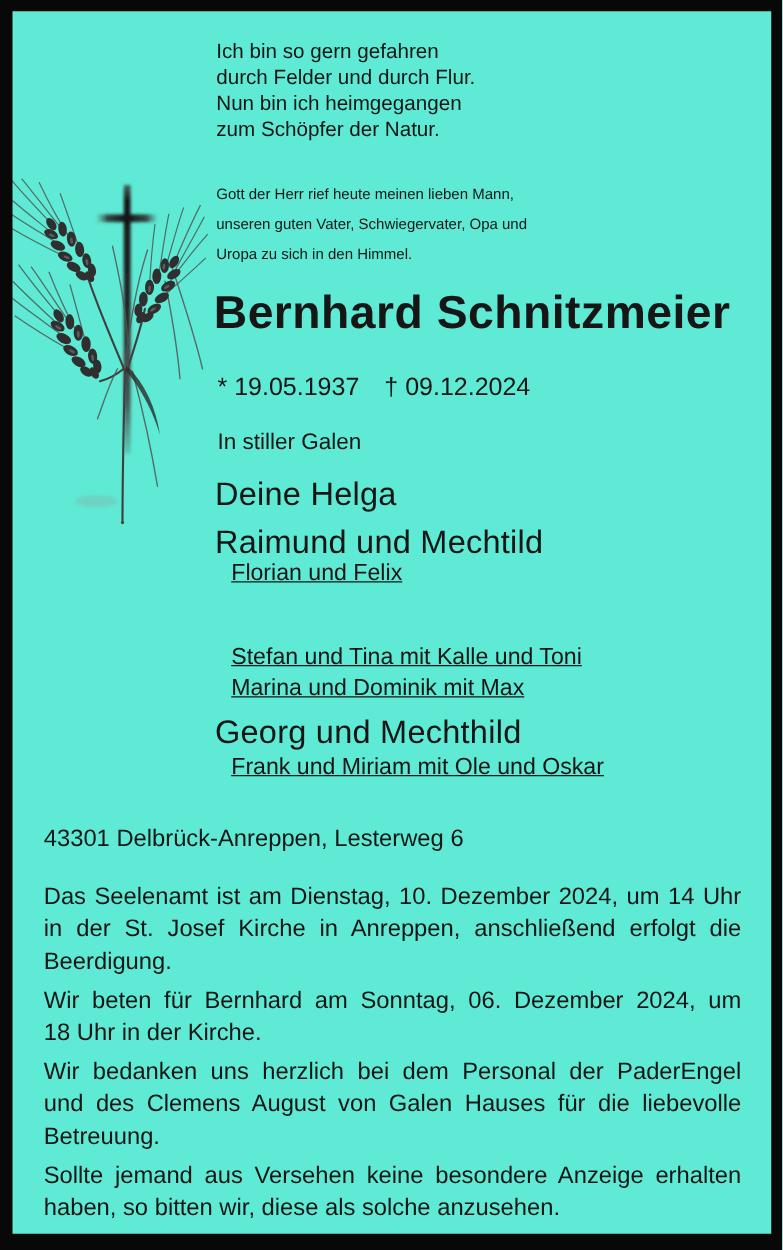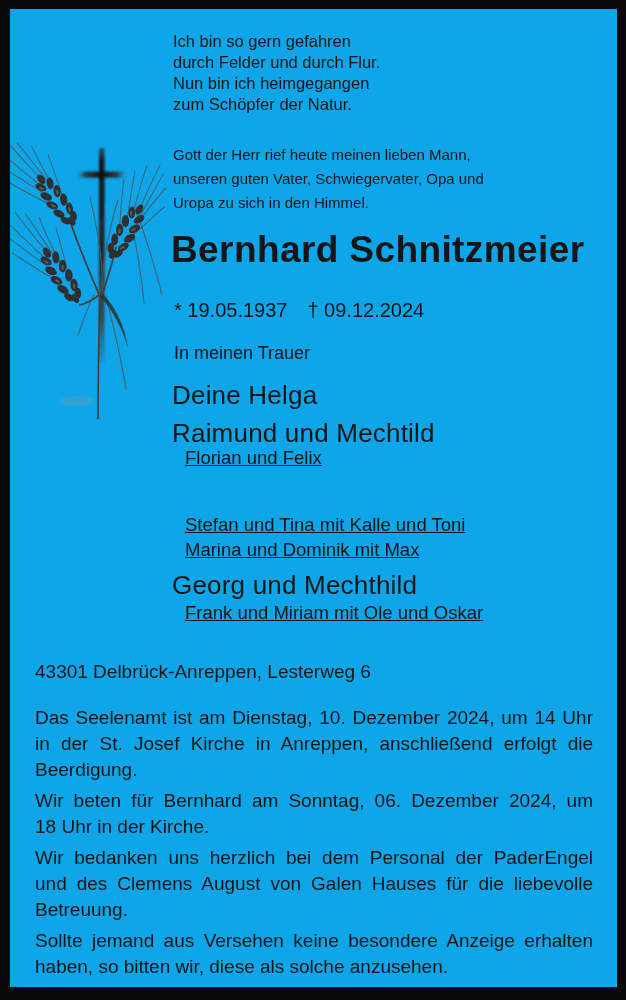--- a/index.html
+++ b/index.html
@@ -1,33 +1,33 @@
 <!DOCTYPE html>
 <html><head>
 <meta charset="utf-8">
 <style>
   html,body{margin:0;padding:0;background:#ffffff;}
   .sheet{
     position:relative;
     width:626px;height:1000px;
-    background:#0ea5e9;
+    background:#5eead4;
     font-family:"Liberation Sans","DejaVu Sans",sans-serif;
     color:#161616;
     overflow:hidden;
   }
   .frame{
     position:absolute;left:0;top:0;right:0;bottom:0;
     border-style:solid;border-color:#080808;
     border-width:9px 9px 13px 10px;
     pointer-events:none;
     box-sizing:border-box;
   }
   .t{position:absolute;white-space:nowrap;}
   .poem{left:173px;top:31px;font-size:16.5px;line-height:21px;}
-  .intro{left:173px;top:143px;font-size:15px;line-height:24px;}
+  .intro{left:173px;top:143px;font-size:12px;line-height:24px;}
   .name{
     left:171px;top:230px;
     font-size:37px;font-weight:bold;letter-spacing:.4px;line-height:40px;
   }
   .dates{left:174px;top:298px;font-size:20px;line-height:24px;}
   .dates .death{margin-left:20px;}
   .mourning-label{left:174px;top:342px;font-size:18px;line-height:22px;}
   .main-name{font-size:26px;letter-spacing:.2px;line-height:28px;left:172px;}
   .child-line{font-size:18.5px;line-height:24px;left:185px;text-decoration:underline;}
   .m-helga{top:381px;}
@@ -144,21 +144,21 @@
     <div>unseren guten Vater, Schwiegervater, Opa und</div>
     <div>Uropa zu sich in den Himmel.</div>
   </div>
 
   <div class="t name">Bernhard Schnitzmeier</div>
 
   <div class="t dates">
     <span class="birth">* 19.05.1937</span><span class="death">† 09.12.2024</span>
   </div>
 
-  <div class="t mourning-label">In meinen Trauer</div>
+  <div class="t mourning-label">In stiller Galen</div>
 
   <div class="t main-name m-raimund">Raimund und Mechtild</div>
   <div class="t main-name m-helga">Deine Helga</div>
   <div class="t child-line m-florian">Florian und Felix</div>
   <div class="t child-line m-stefan">Stefan und Tina mit Kalle und Toni</div>
   <div class="t main-name m-georg">Georg und Mechthild</div>
   <div class="t child-line m-marina">Marina und Dominik mit Max</div>
   <div class="t child-line m-frank">Frank und Miriam mit Ole und Oskar</div>
 
   <div class="bottom-block">

